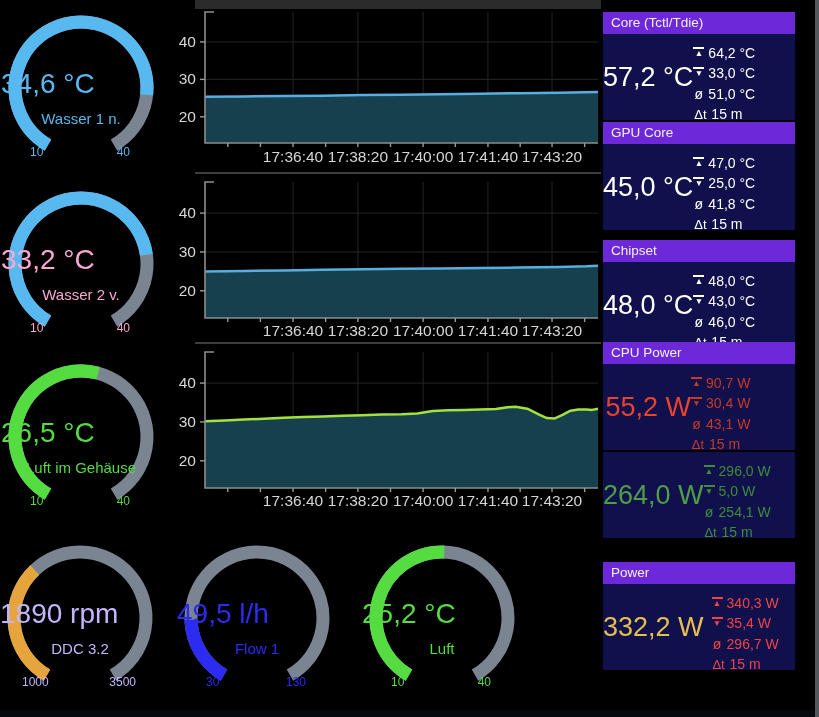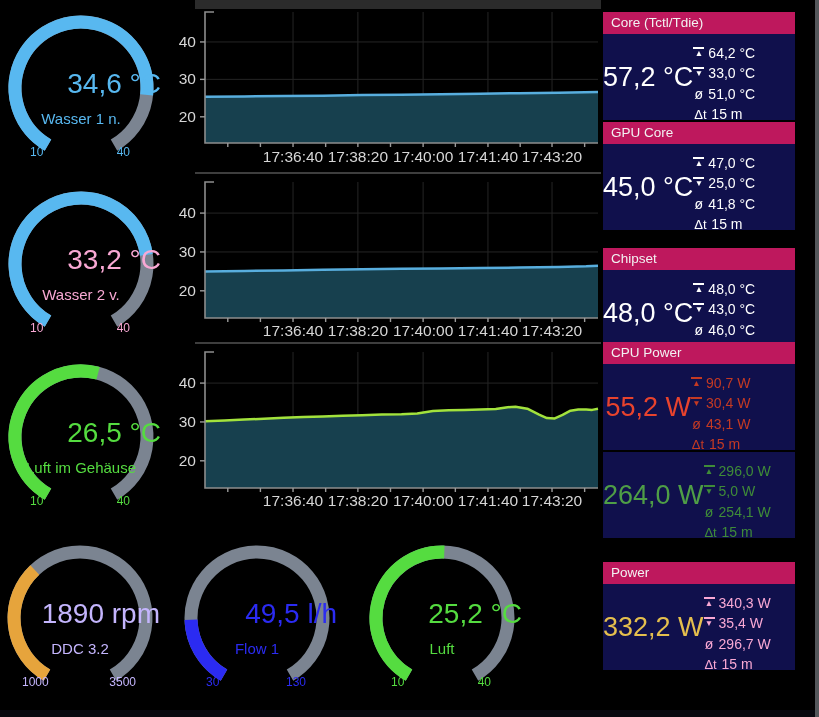--- a/index.html
+++ b/index.html
@@ -3,33 +3,33 @@
 <meta charset="utf-8">
 <style>
   *{margin:0;padding:0;box-sizing:border-box}
   html,body{background:#000}
   body{font-family:"Liberation Sans",sans-serif}
   #screen{position:relative;width:819px;height:717px;background:#000;overflow:hidden}
 
   
   .gauge{position:absolute;width:160px;height:160px}
   .gauge svg{position:absolute;left:0;top:0}
-  .g-value{position:absolute;left:0;right:0;top:60px;text-align:right;font-size:28px;color:currentColor;white-space:nowrap}
+  .g-value{position:absolute;left:0;right:0;top:60px;text-align:left;font-size:28px;color:currentColor;white-space:nowrap}
   .g-label{position:absolute;left:0;right:0;top:102px;text-align:center;font-size:15px;color:currentColor}
   .g-min{position:absolute;left:29px;top:137px;font-size:12px;color:currentColor}
   .g-max{position:absolute;right:31px;top:137px;font-size:12px;color:currentColor}
 
   
   .chart{position:absolute;left:160px;width:442px}
   .chart-topbar{position:absolute;left:195px;top:0;width:406px;height:9px;background:#2b2b2b}
   .chart-sep{position:absolute;left:195px;width:406px;height:2px;background:#3e3e3e}
 
   
   .stat-panel{position:absolute;left:603px;width:192px;height:108px}
-  .panel-header{height:22px;background:#be185d;color:#f2f2f2;font-size:13.5px;line-height:22px;padding-left:8px}
+  .panel-header{height:22px;background:#6d28d9;color:#f2f2f2;font-size:13.5px;line-height:22px;padding-left:8px}
   .panel-body{height:86px;background:#10104c;display:flex;align-items:center}
   .panel-value{flex:1;font-size:27px;text-align:right;white-space:nowrap}
   .panel-stats{width:104px;font-size:14px;line-height:20.5px;padding-top:14px}
   .stat-row{white-space:nowrap}
   .ic{display:inline-block;text-align:center;margin-right:4px}
   .ic.tri{font-size:8.5px;width:11px;line-height:9px;border-top:2px solid currentColor;vertical-align:2px}
   .ic.avg{width:11px;font-size:14px}
   .ic.dt{width:14px;font-size:13px}
 
   .bottom-strip{position:absolute;left:0;top:710px;width:819px;height:7px;background:#08080f}
@@ -231,21 +231,21 @@
     <div class="panel-body">
       <div class="panel-value" style="color: rgb(255, 255, 255);">45,0 °C</div>
       <div class="panel-stats" style="color: rgb(255, 255, 255);">
         <div class="stat-row"><span class="ic tri">▲</span><span>47,0 °C</span></div>
         <div class="stat-row"><span class="ic tri">▼</span><span>25,0 °C</span></div>
         <div class="stat-row"><span class="ic avg">ø</span><span>41,8 °C</span></div>
         <div class="stat-row"><span class="ic dt">Δt</span><span>15 m</span></div>
       </div>
     </div>
   </div>
-  <div class="stat-panel" style="top:248px">
+  <div class="stat-panel" style="top:240px">
     <div class="panel-header">Chipset</div>
     <div class="panel-body">
       <div class="panel-value" style="color: rgb(255, 255, 255);">48,0 °C</div>
       <div class="panel-stats" style="color: rgb(255, 255, 255);">
         <div class="stat-row"><span class="ic tri">▲</span><span>48,0 °C</span></div>
         <div class="stat-row"><span class="ic tri">▼</span><span>43,0 °C</span></div>
         <div class="stat-row"><span class="ic avg">ø</span><span>46,0 °C</span></div>
         <div class="stat-row"><span class="ic dt">Δt</span><span>15 m</span></div>
       </div>
     </div>
@@ -270,21 +270,21 @@
         <div class="stat-row"><span class="ic tri">▼</span><span>5,0 W</span></div>
         <div class="stat-row"><span class="ic avg">ø</span><span>254,1 W</span></div>
         <div class="stat-row"><span class="ic dt">Δt</span><span>15 m</span></div>
       </div>
     </div>
   </div>
   <div class="stat-panel" style="top:562px">
     <div class="panel-header">Power</div>
     <div class="panel-body">
       <div class="panel-value" style="color: rgb(229, 191, 77);">332,2 W</div>
-      <div class="panel-stats" style="color: #f9a8d4;">
+      <div class="panel-stats" style="color: #ef4444; margin-left: 8px;">
         <div class="stat-row"><span class="ic tri">▲</span><span>340,3 W</span></div>
         <div class="stat-row"><span class="ic tri">▼</span><span>35,4 W</span></div>
         <div class="stat-row"><span class="ic avg">ø</span><span>296,7 W</span></div>
         <div class="stat-row"><span class="ic dt">Δt</span><span>15 m</span></div>
       </div>
     </div>
   </div>
 
   <div class="bottom-strip"></div>
   <div class="right-scrollbar"></div>

